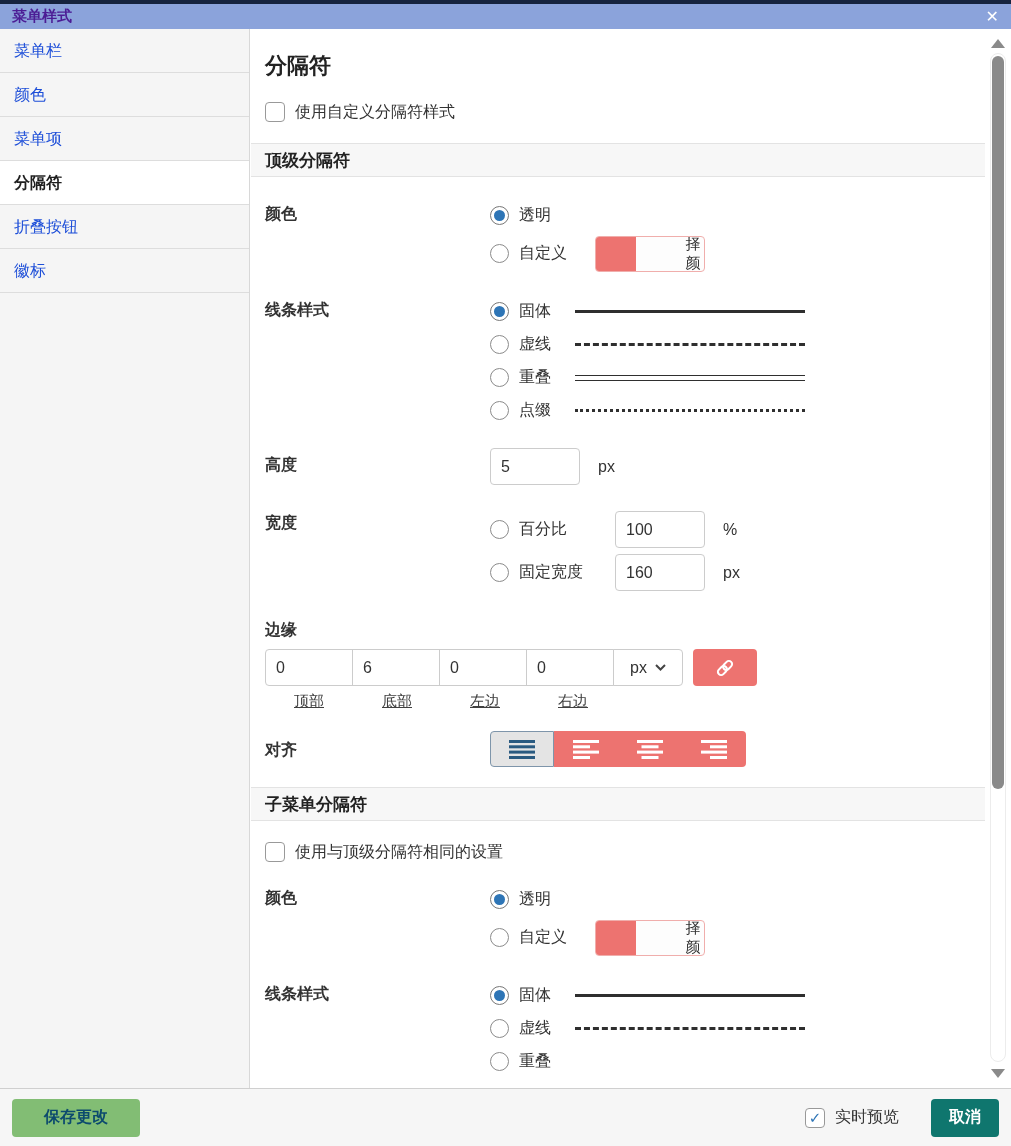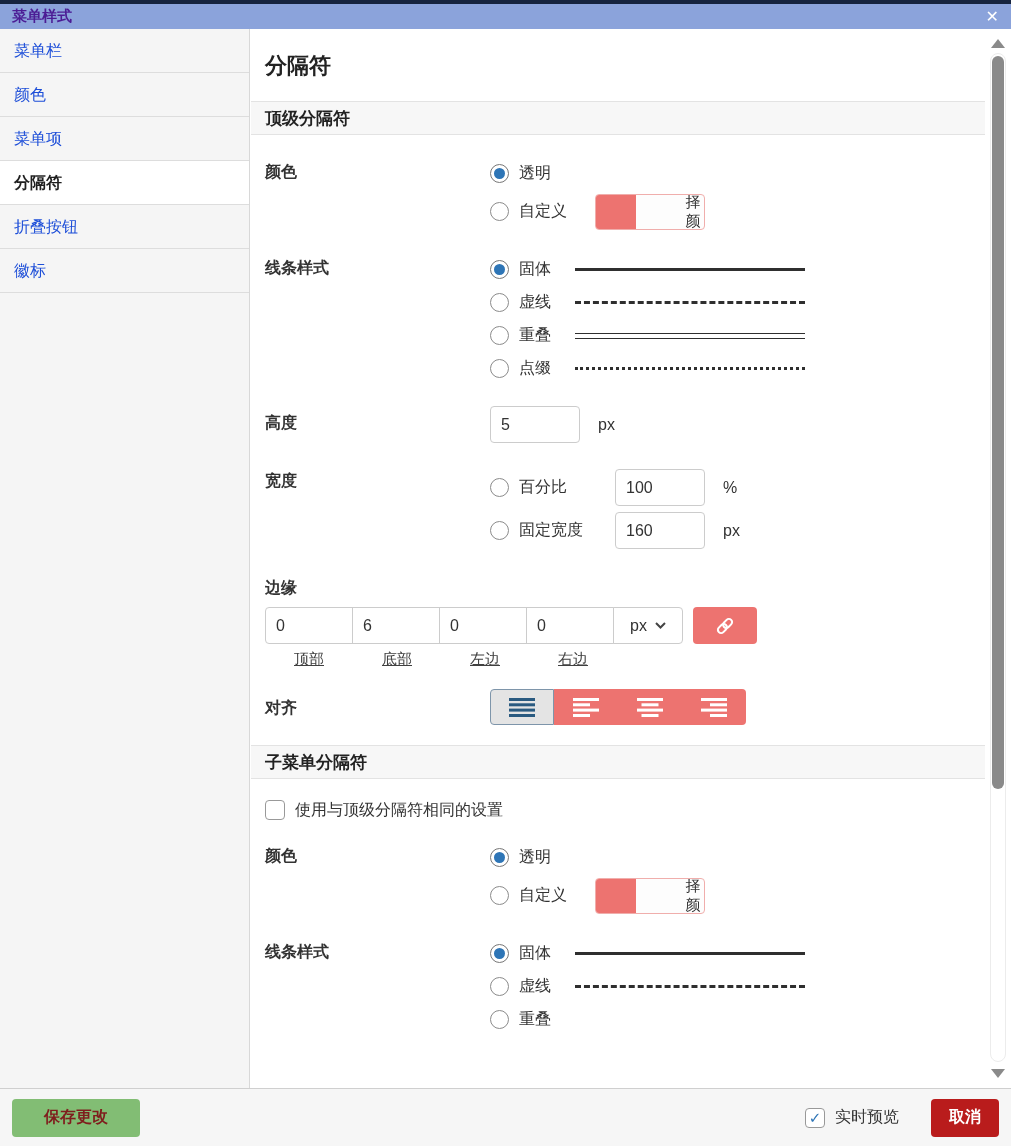--- a/index.html
+++ b/index.html
@@ -121,26 +121,26 @@
     position:absolute; left:7px; top:27px; width:12px; height:733px;
     background:#8a8a8a; border-radius:6px; cursor:pointer;
   }
   
   .footer {
     position:absolute; bottom:0; left:0; width:1011px; height:58px;
     background:#f6f6f6; border-top:1px solid #cfcfcf;
     display:flex; align-items:center; justify-content:space-between; padding:0 12px;
   }
   .save-btn {
-    width:128px; height:38px; background:#82bd74; color:#7f1d1d; font-weight:bold;
+    width:128px; height:38px; background:#82bd74; color:#0c4a6e; font-weight:bold;
     font-size:16px; border:none; border-radius:4px; cursor:pointer; font-family:inherit;
   }
   .footer-right { display:flex; align-items:center; gap:10px; }
   .cancel-btn {
-    width:68px; height:38px; background:#b91c1c; color:#fff; font-weight:bold;
+    width:68px; height:38px; background:#0f766e; color:#fff; font-weight:bold;
     font-size:16px; border:none; border-radius:4px; cursor:pointer; margin-left:22px; font-family:inherit;
   }
 </style>
 </head>
 <body>
 
 <div class="titlebar">
   <span class="title">菜单样式</span>
   <span class="close-x">✕</span>
 </div>
@@ -151,20 +151,24 @@
   <div class="side-item">菜单项</div>
   <div class="side-item active">分隔符</div>
   <div class="side-item">折叠按钮</div>
   <div class="side-item">徽标</div>
 </div>
 
 <div class="content">
 
   <div class="page-title">分隔符</div>
 
+  <div class="check-row">
+    <div class="checkbox"></div>
+    <span>使用自定义分隔符样式</span>
+  </div>
 
   <div class="section-band">顶级分隔符</div>
 
   <div class="form-row">
     <div class="form-label">颜色</div>
     <div class="controls">
       <div class="radio-row">
         <div class="radio checked"></div>
         <span>透明</span>
       </div>

